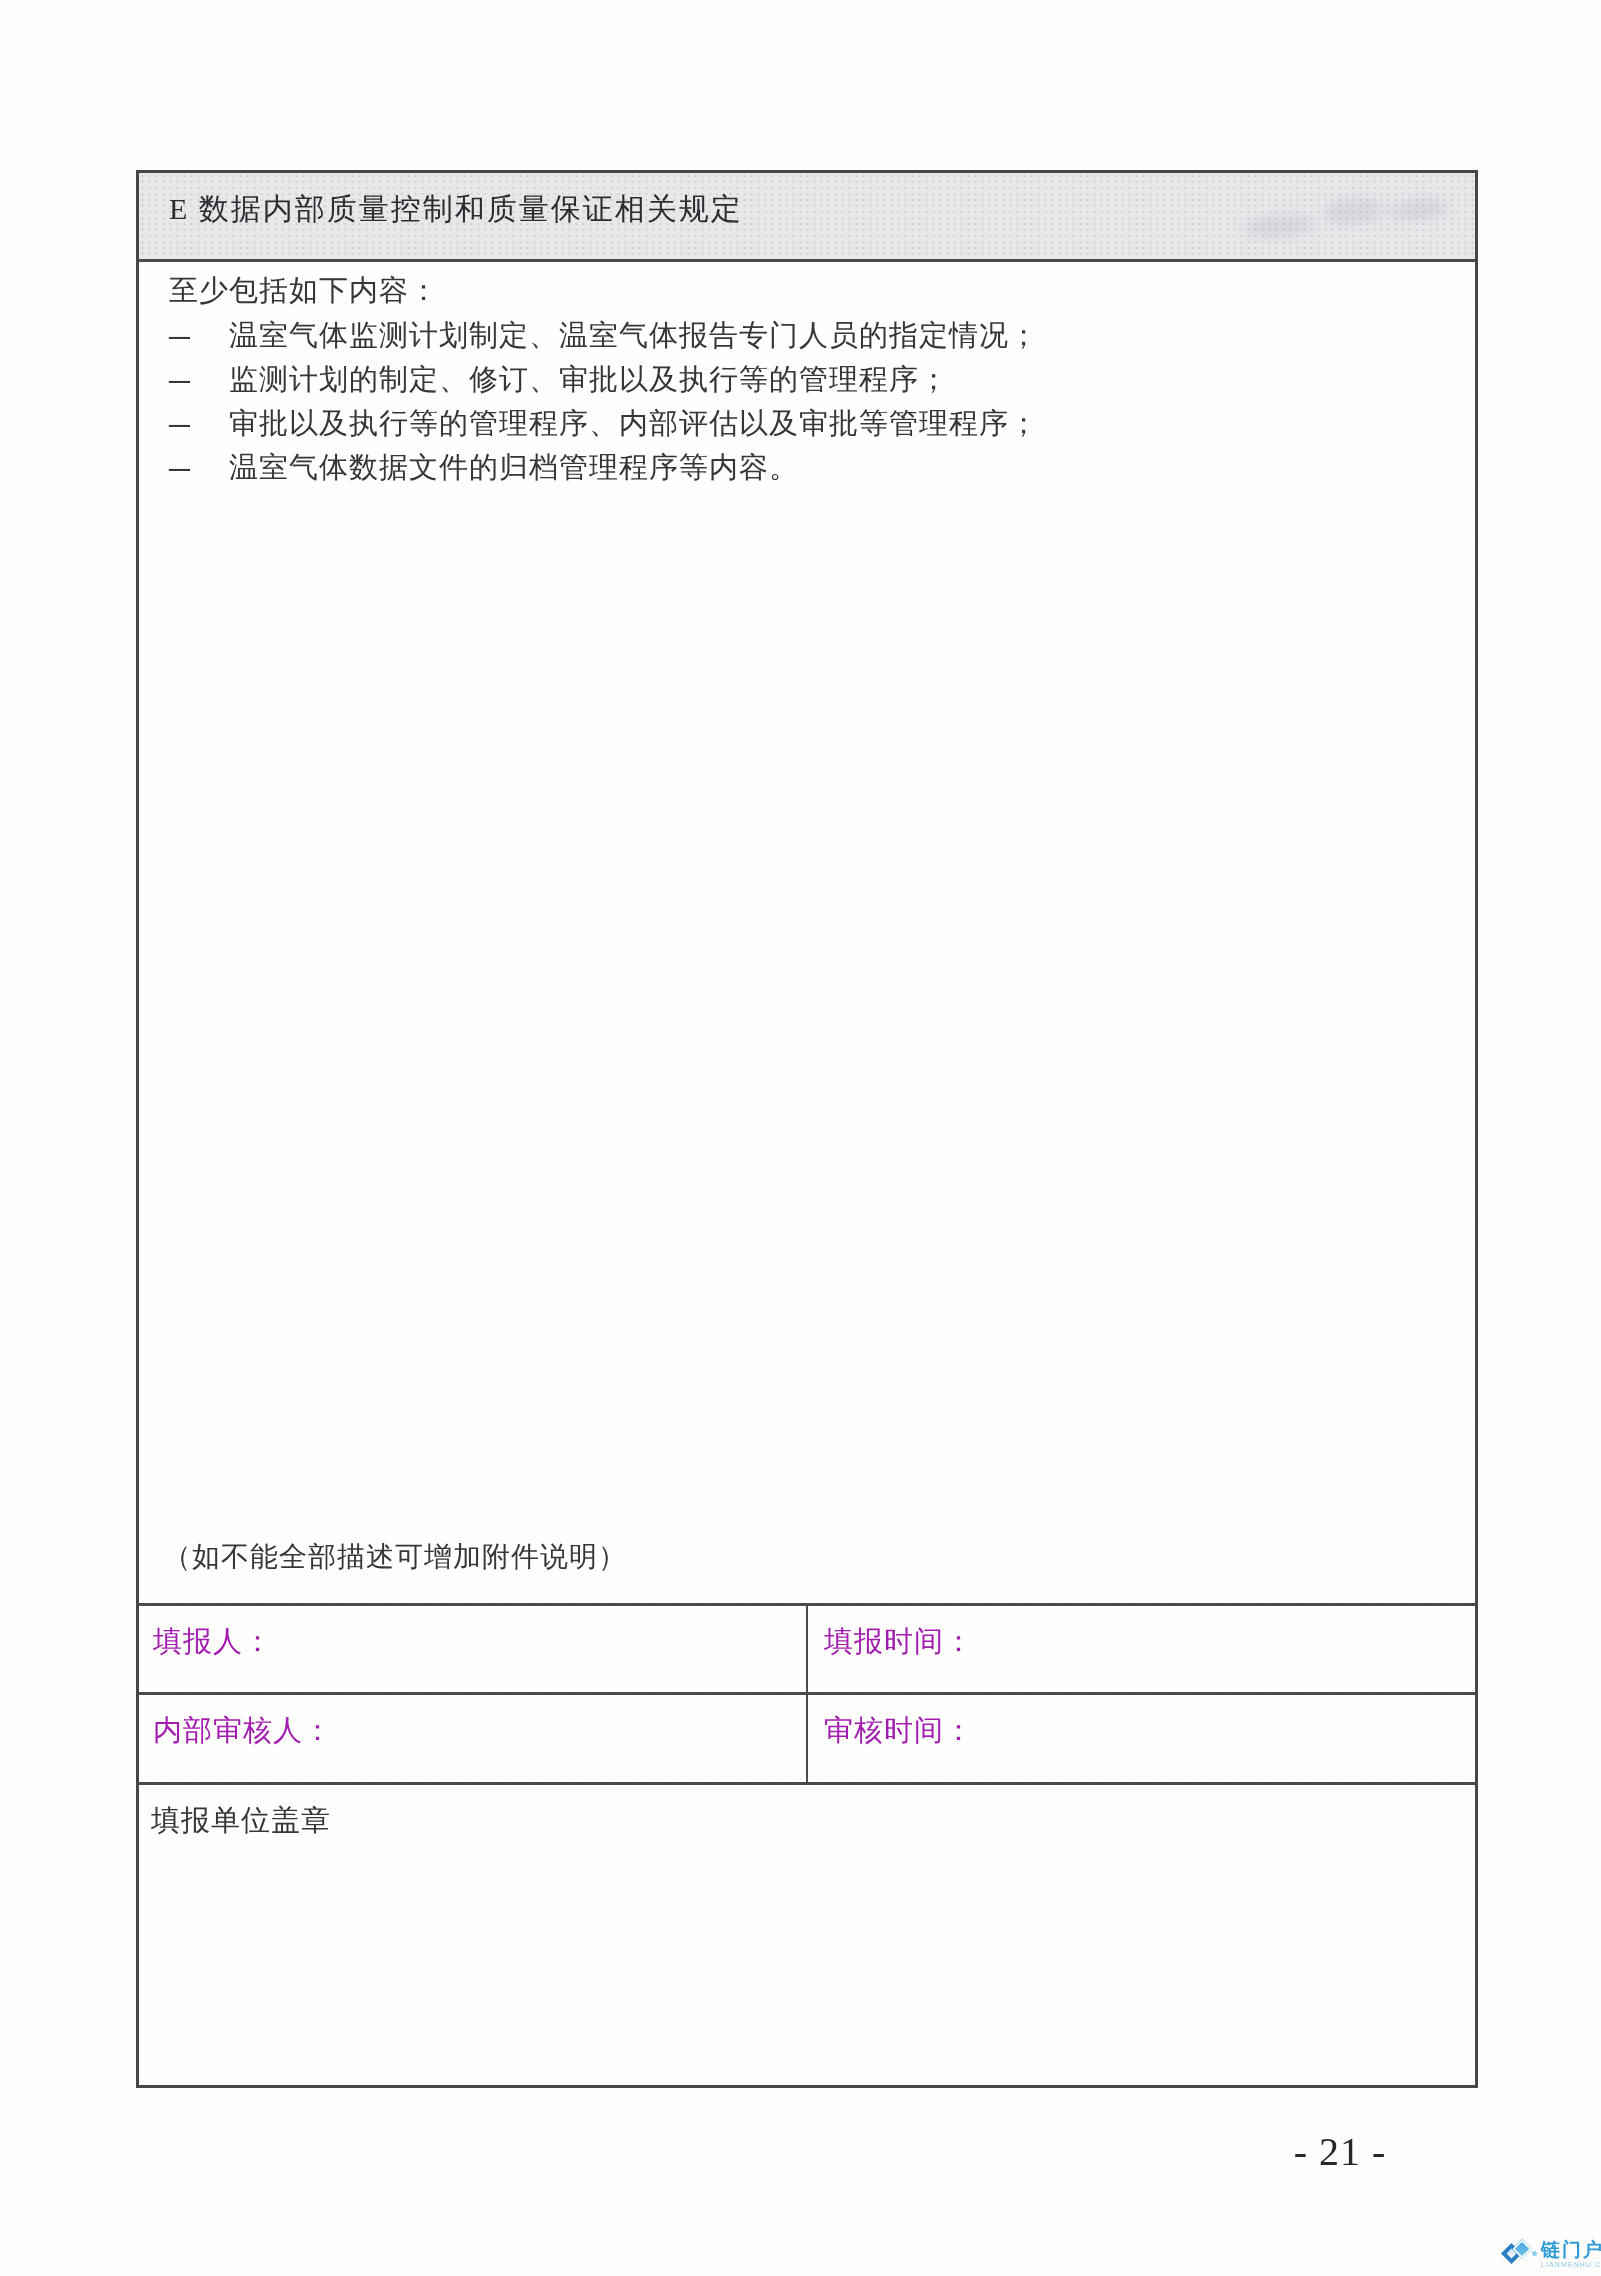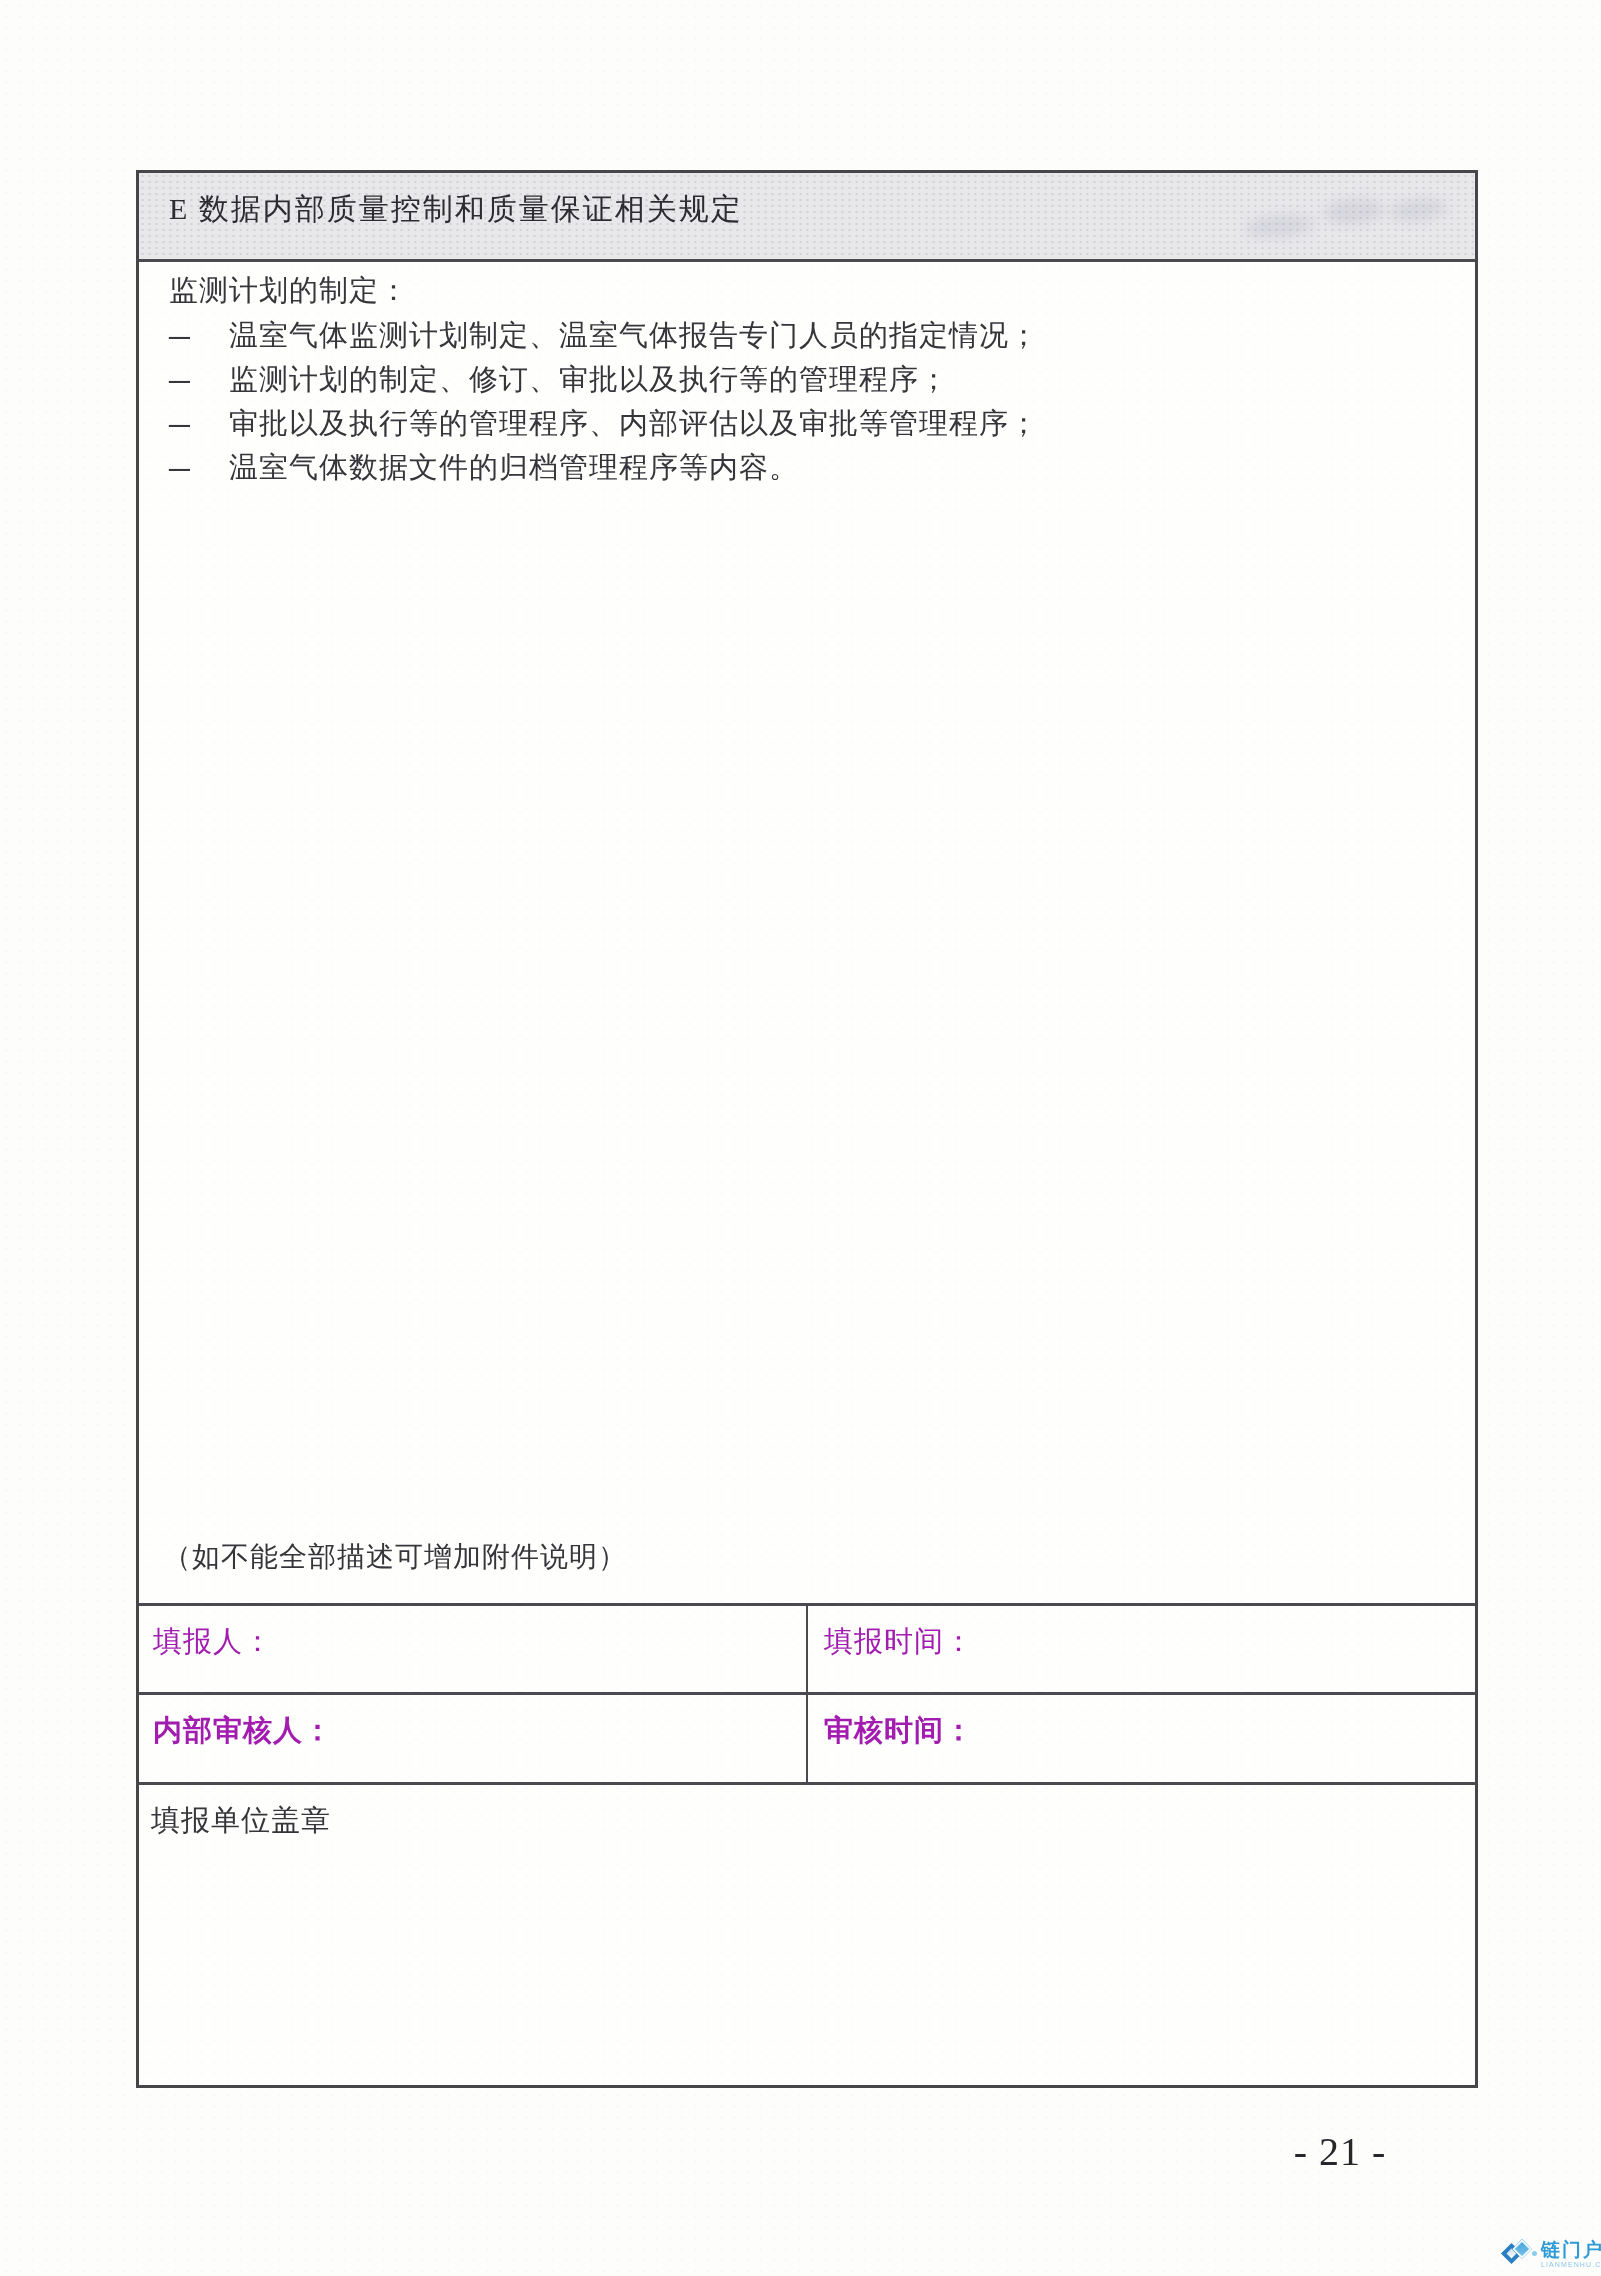--- a/index.html
+++ b/index.html
@@ -53,21 +53,21 @@
   .bullet-item { display:flex; align-items:flex-start; }
   .bullet-dash { flex:0 0 60px; transform:scaleX(0.72); transform-origin:left center; font-weight:bold; }
   .bullet-text { flex:1; }
   .attachment-note {
     position:absolute; left:24px; bottom:24px;
     font-size:28px; letter-spacing:1px;
   }
 
   .field-row { display:flex; border-bottom:3px solid #4a4a50; }
   .field-row.r1 { flex:0 0 89px; height:89px; }
-  .field-row.r2 { flex:0 0 90px; height:90px;font-weight:bold; }
+  .field-row.r2 { flex:0 0 90px; height:90px; }
   .cell {
     padding:16px 0 0 14px;
     font-size:29px; letter-spacing:1px; color:#a21caf;
   }
   .cell.left  { flex:0 0 669px; width:669px; border-right:2px solid #4a4a50; }
   .cell.right { flex:1; padding-left:16px; }
   .row-stamp { flex:1; padding:16px 12px 0 12px; font-size:29px; letter-spacing:1px; }
 
   
   .page-number {
@@ -106,21 +106,21 @@
   <div class="row-header">
     <span>E 数据内部质量控制和质量保证相关规定</span>
     <span class="smudge">
         <i></i>
         <i></i>
         <i></i>
       </span>
   </div>
 
   <div class="row-content">
-    <div class="intro-line">监测计划的制定：</div>
+    <div class="intro-line">至少包括如下内容：</div>
     <ul class="bullet-list">
       <li class="bullet-item">
         <span class="bullet-dash">—</span>
         <span class="bullet-text">温室气体监测计划制定、温室气体报告专门人员的指定情况；</span>
       </li>
       <li class="bullet-item">
         <span class="bullet-dash">—</span>
         <span class="bullet-text">监测计划的制定、修订、审批以及执行等的管理程序；</span>
       </li>
       <li class="bullet-item">

